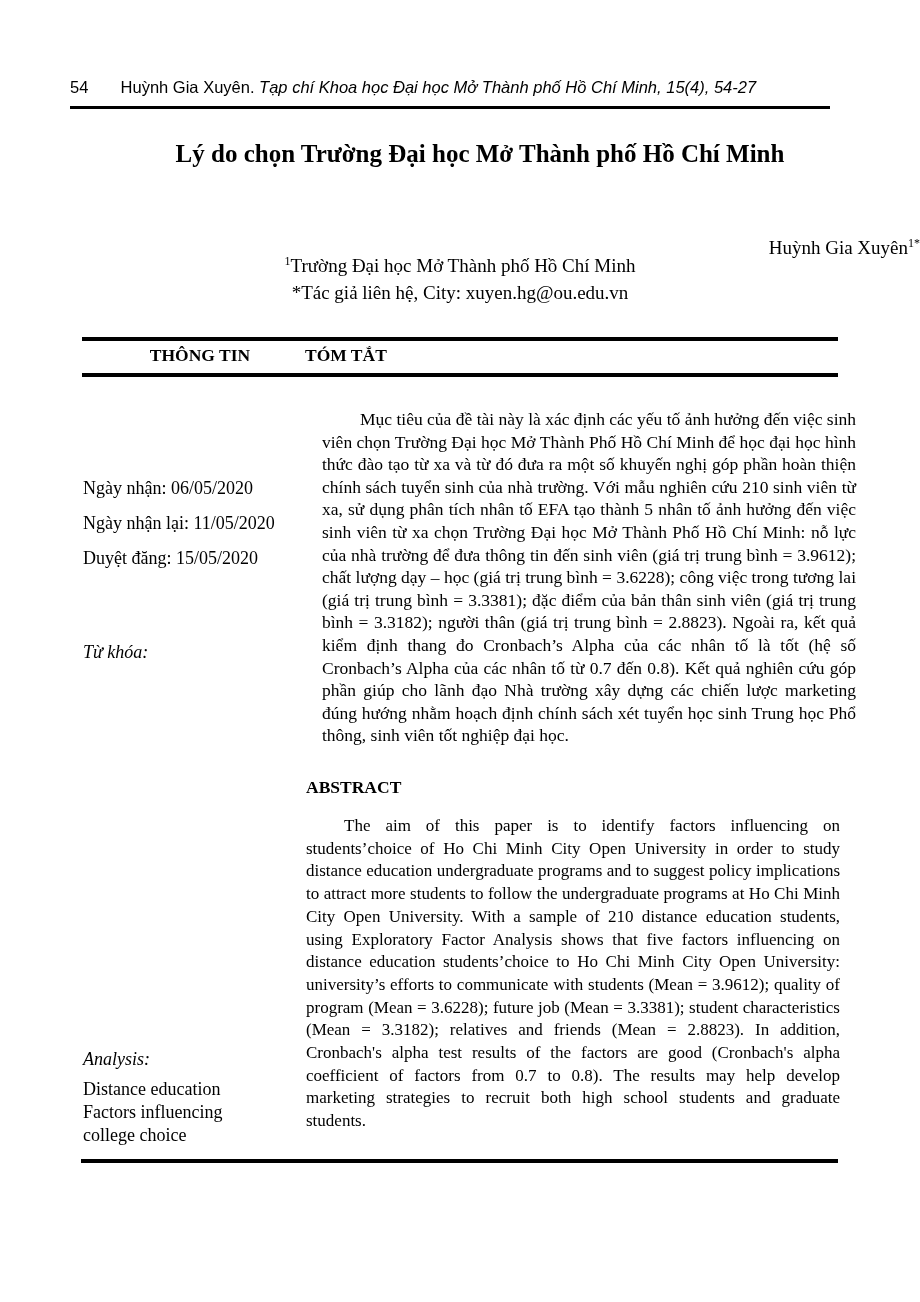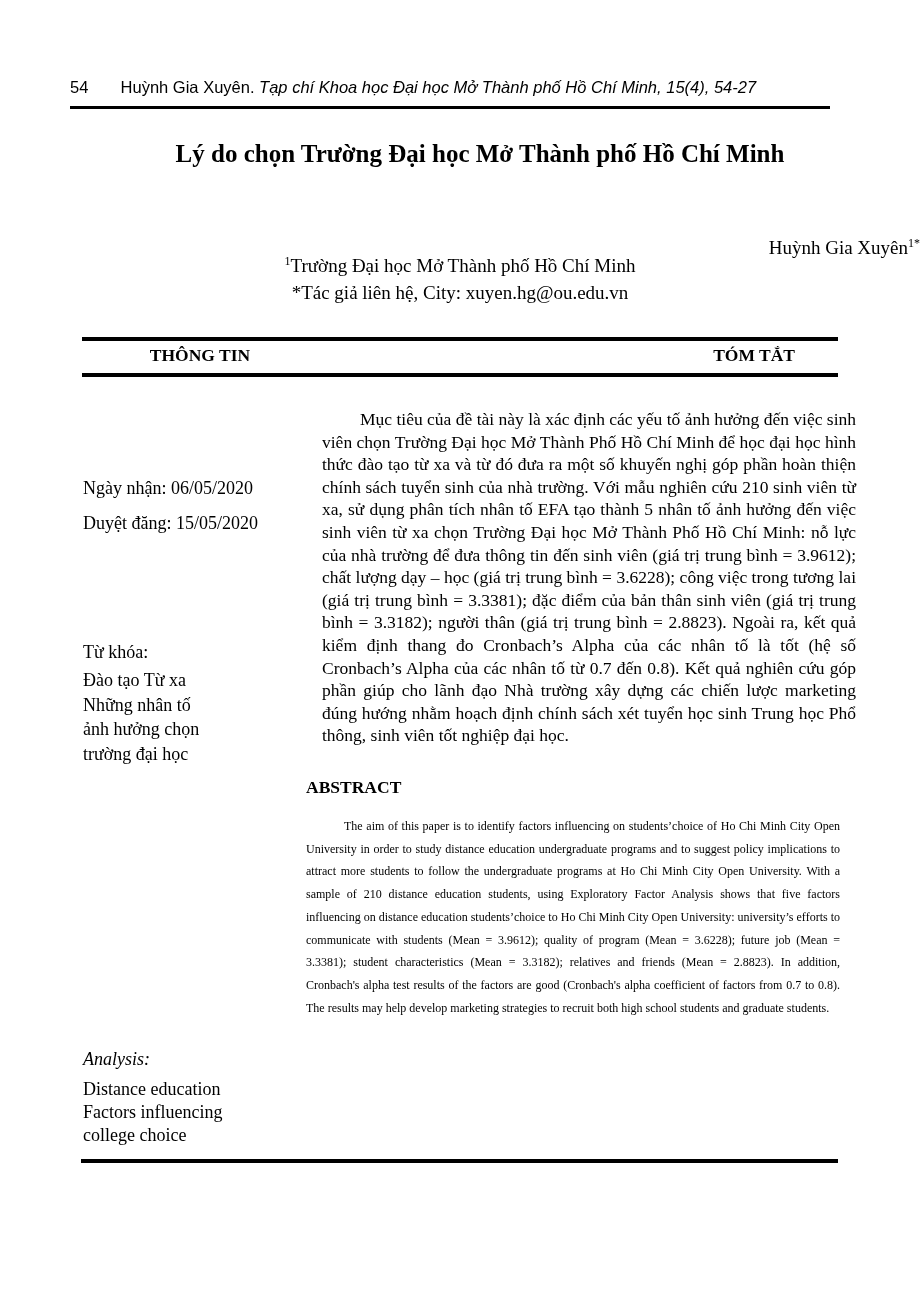--- a/index.html
+++ b/index.html
@@ -23,35 +23,35 @@
   
   .title{position:absolute;left:0;top:137px;width:920px;margin:0;text-align:center;
     font-size:25px;font-weight:bold;line-height:34px;padding-left:20px;}
   .byline{position:absolute;left:0;top:225px;width:920px;text-align:right;font-size:19px;margin-top:12px;}
   .affil{position:absolute;left:0;top:255px;width:920px;text-align:center;font-size:19px;}
   .contact{position:absolute;left:0;top:282px;width:920px;text-align:center;font-size:19px;}
   sup{font-size:12px;line-height:0;}
   
   .th-left{position:absolute;left:82px;top:345px;width:236px;text-align:center;
     font-weight:bold;font-size:17.5px;}
-  .th-right{position:absolute;left:305px;top:345px;width:490px;text-align:right;
+  .th-right{position:absolute;left:305px;top:345px;width:490px;text-align:left;
     font-weight:bold;font-size:17.5px;}
   
   .dates{position:absolute;left:83px;top:471px;font-size:18px;line-height:35px;}
-  .kw-label-vi{position:absolute;left:83px;top:642px;font-size:18px;}
+  .kw-label-vi{position:absolute;left:83px;top:642px;font-size:18px;font-style:italic;}
   .kw-vi{position:absolute;left:83px;top:668px;font-size:18px;line-height:24.5px;}
   .kw-label-en{position:absolute;left:83px;top:1049px;font-size:18px;font-style:italic;}
   .kw-en{position:absolute;left:83px;top:1078px;font-size:18px;line-height:23px;}
   
   .abs-vi{position:absolute;left:306px;top:392px;width:534px;margin:16px;
     font-size:17.5px;line-height:22.6px;text-align:justify;text-indent:38px;}
   .abs-head{position:absolute;left:306px;top:777px;width:534px;text-align:left;
     font-weight:bold;font-size:17.5px;}
   .abs-en{position:absolute;left:306px;top:815px;width:534px;margin:0;
-    font-size:12px;line-height:22.7px;text-align:justify;text-indent:38px;}
+    font-size:17px;line-height:22.7px;text-align:justify;text-indent:38px;}
 </style>
 </head>
 <body>
 
 <div class="sheet">
 
   <div class="running-header">
     <span class="num">54</span>
     <span>Huỳnh Gia Xuyên.</span>
     <span class="cit">Tạp chí Khoa học Đại học Mở Thành phố Hồ Chí Minh, 15(4), 54-27</span>
@@ -70,30 +70,25 @@
   </div>
   <div class="contact">*Tác giả liên hệ, City: xuyen.hg@ou.edu.vn</div>
 
   <div class="rule rule-t1"></div>
   <div class="th-left">THÔNG TIN</div>
   <div class="th-right">TÓM TẮT</div>
   <div class="rule rule-t2"></div>
 
   <div class="dates">
     <div>Ngày nhận: 06/05/2020</div>
+    <div>Ngày nhận lại: 11/05/2020</div>
     <div>Duyệt đăng: 15/05/2020</div>
   </div>
 
   <div class="kw-label-vi">Từ khóa:</div>
-  <div class="kw-vi">
-    <div>Đào tạo Từ xa</div>
-    <div>Những nhân tố</div>
-    <div>ảnh hưởng chọn</div>
-    <div>trường đại học</div>
-  </div>
 
   <div class="kw-label-en">Analysis:</div>
   <div class="kw-en">
     <div>Distance education</div>
     <div>Factors influencing</div>
     <div>college choice</div>
   </div>
 
   <p class="abs-vi">Mục tiêu của đề tài này là xác định các yếu tố ảnh hưởng đến việc sinh viên chọn Trường Đại học Mở Thành Phố Hồ Chí Minh để học đại học hình thức đào tạo từ xa và từ đó đưa ra một số khuyến nghị góp phần hoàn thiện chính sách tuyển sinh của nhà trường. Với mẫu nghiên cứu 210 sinh viên từ xa, sử dụng phân tích nhân tố EFA tạo thành 5 nhân tố ảnh hưởng đến việc sinh viên từ xa chọn Trường Đại học Mở Thành Phố Hồ Chí Minh: nỗ lực của nhà trường để đưa thông tin đến sinh viên (giá trị trung bình = 3.9612); chất lượng dạy – học (giá trị trung bình = 3.6228); công việc trong tương lai (giá trị trung bình = 3.3381); đặc điểm của bản thân sinh viên (giá trị trung bình = 3.3182); người thân (giá trị trung bình = 2.8823). Ngoài ra, kết quả kiểm định thang đo Cronbach’s Alpha của các nhân tố là tốt (hệ số Cronbach’s Alpha của các nhân tố từ 0.7 đến 0.8). Kết quả nghiên cứu góp phần giúp cho lãnh đạo Nhà trường xây dựng các chiến lược marketing đúng hướng nhằm hoạch định chính sách xét tuyển học sinh Trung học Phổ thông, sinh viên tốt nghiệp đại học.</p>
   <div class="abs-head">ABSTRACT</div>

